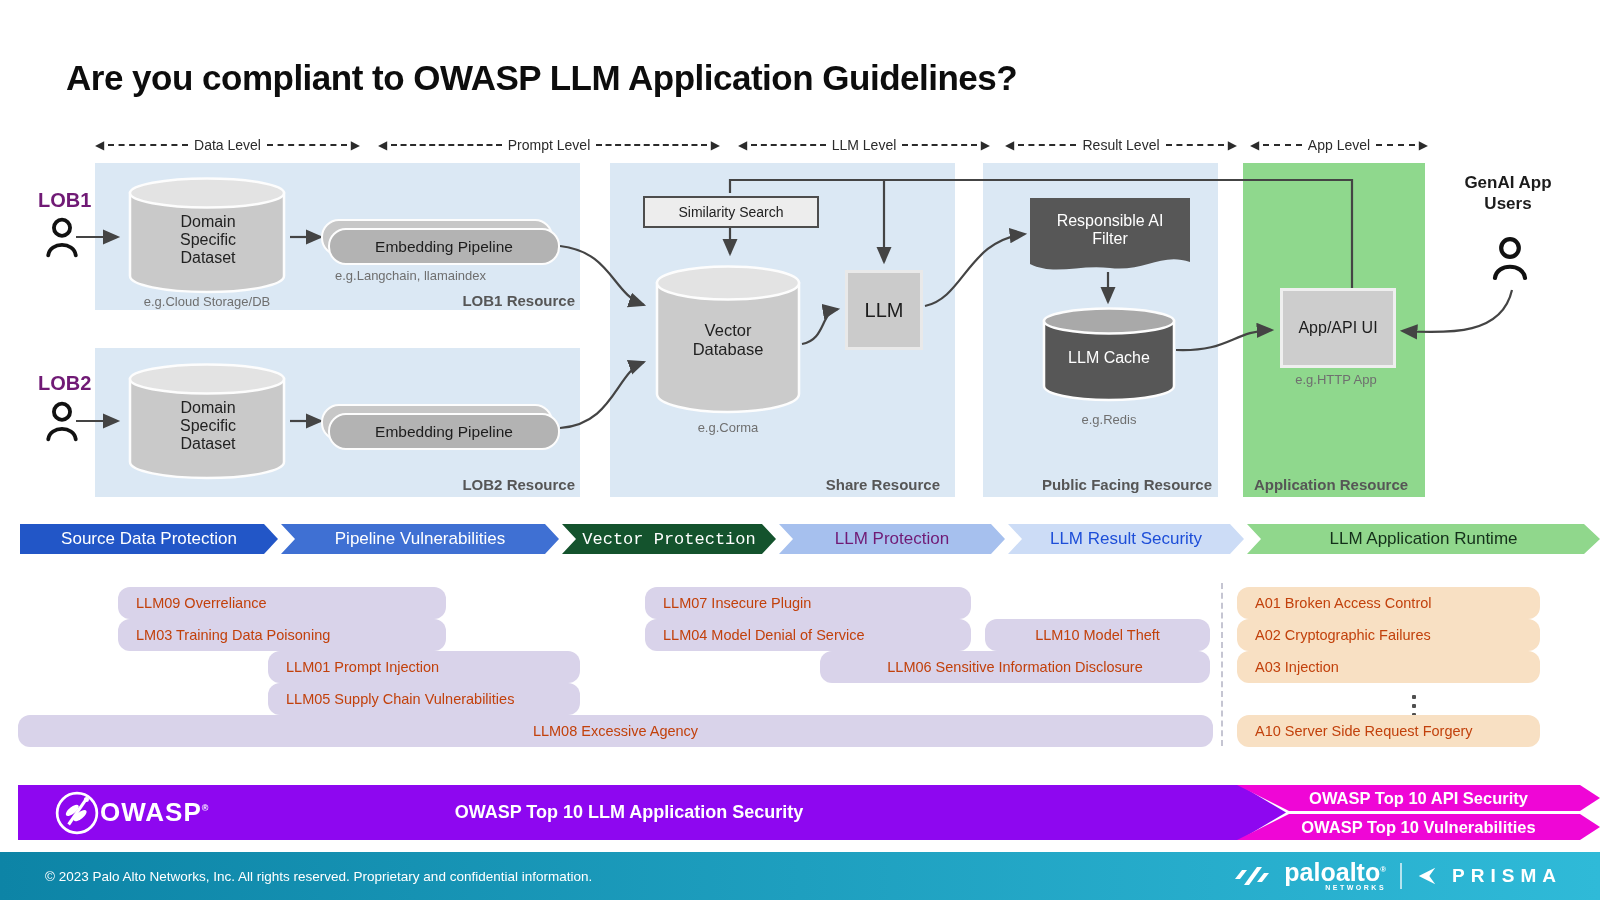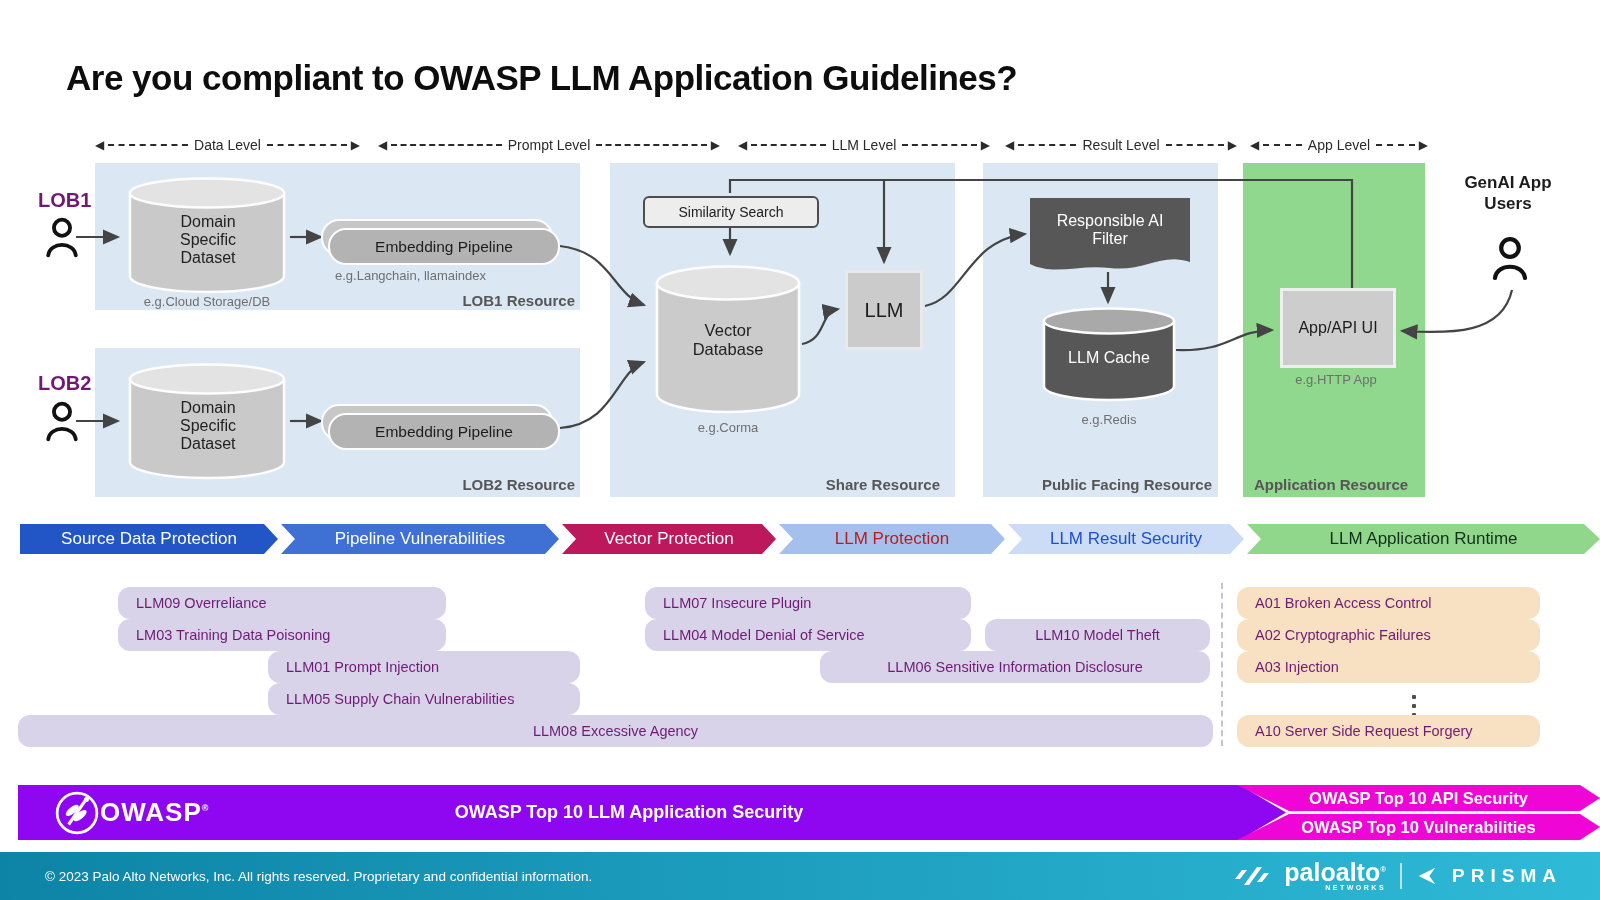--- a/index.html
+++ b/index.html
@@ -24,43 +24,43 @@
   
   .eg{position:absolute;font-size:13px;color:#6f6f6f;white-space:nowrap;text-align:center;}
   .lob-label{position:absolute;font-size:20px;font-weight:800;color:#701a75;}
   .node-text{position:absolute;display:flex;align-items:center;justify-content:center;text-align:center;}
 
   
   .pipe-back{position:absolute;background:#c7c7c7;border:2px solid #fdfdfd;border-radius:18px;}
   .pipe{position:absolute;background:#b3b3b3;border:2px solid #fdfdfd;border-radius:18px;
         display:flex;align-items:center;justify-content:center;font-size:15.5px;color:#1d1d1d;}
 
-  .simsearch{position:absolute;background:#ededed;border:2px solid #4d4d4d;border-radius:6px;
+  .simsearch{position:absolute;background:#ededed;border:2px solid #4d4d4d;border-radius:0;
              display:flex;align-items:center;justify-content:center;font-size:14px;color:#222;}
   .llmbox{position:absolute;background:#cbcbcb;border:3px solid #e9e9e9;
           display:flex;align-items:center;justify-content:center;font-size:20px;color:#1d1d1d;}
   .appbox{position:absolute;background:#cdcdcd;border:3px solid #efefef;
           display:flex;align-items:center;justify-content:center;text-align:center;font-size:16px;color:#1d1d1d;}
   .genai{position:absolute;font-size:17px;font-weight:800;color:#1c1c1c;text-align:center;line-height:1.25;}
 
   
   .seg{position:absolute;top:524px;height:30px;display:flex;align-items:center;justify-content:center;
        font-size:17px;white-space:nowrap;
        clip-path:polygon(0 0,calc(100% - 14px) 0,100% 50%,calc(100% - 14px) 100%,0 100%,14px 50%);}
   .seg.first{clip-path:polygon(0 0,calc(100% - 14px) 0,100% 50%,calc(100% - 14px) 100%,0 100%);}
   .seg.last{clip-path:polygon(0 0,calc(100% - 16px) 0,100% 50%,calc(100% - 16px) 100%,0 100%,14px 50%);}
   .c1{background:#2256c7;color:#fff;}
   .c2{background:#3f70d3;color:#fff;}
-  .c3{background:#be185d;color:#fff;}
-  .c4{background:#a6c0ee;color:#b91c1c;}
+  .c3{background:#14532d;color:#fff;font-family:Liberation Mono, monospace;}
+  .c4{background:#a6c0ee;color:#701a75;}
   .c5{background:#ccdcf6;color:#1d4ed8;}
   .c6{background:#90d78c;color:#14301a;}
 
   
-  .pill{position:absolute;height:32px;border-radius:12px;background:#d9d3ea;color:#701a75;
+  .pill{position:absolute;height:32px;border-radius:12px;background:#d9d3ea;color:#c2410c;
         font-size:14.5px;display:flex;align-items:center;padding-left:18px;box-sizing:border-box;}
   .pill.centered{justify-content:center;padding-left:0;}
   .pill.peach{background:#f8e0c3;}
   .vdots{position:absolute;display:flex;flex-direction:column;gap:5px;}
   .vdots span{width:4px;height:4px;background:#4f4f4f;border-radius:1px;}
   .divider-dashed{position:absolute;border-left:2px dashed #c5c5d2;}
 
   
   .owasp-bar{position:absolute;left:18px;top:785px;width:1268px;height:55px;background:#8e07f0;
              clip-path:polygon(0 0,calc(100% - 46px) 0,100% 50%,calc(100% - 46px) 100%,0 100%);

